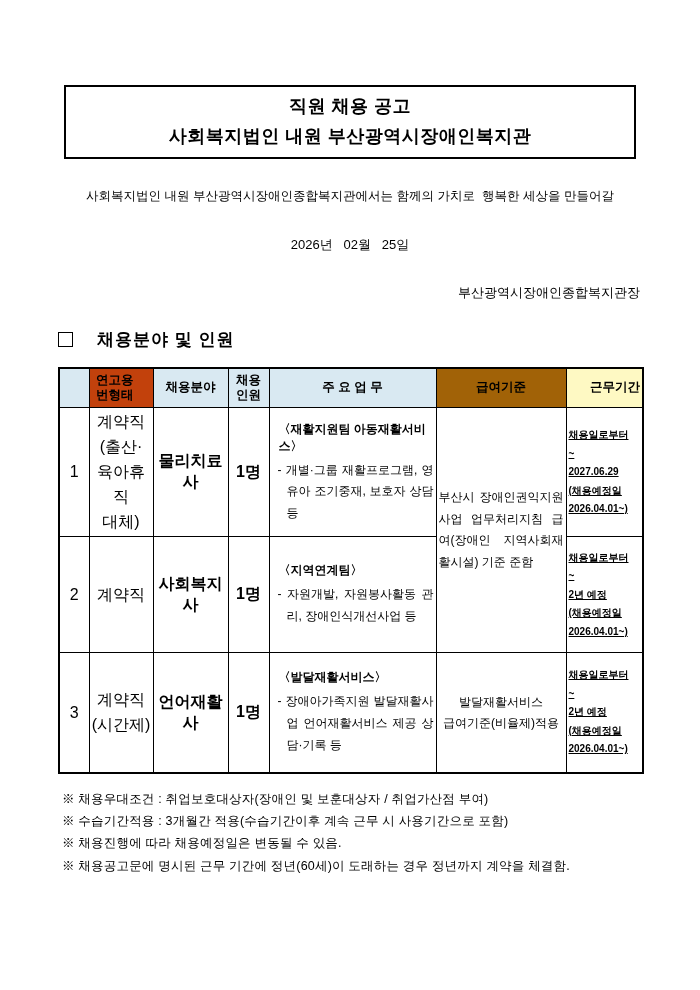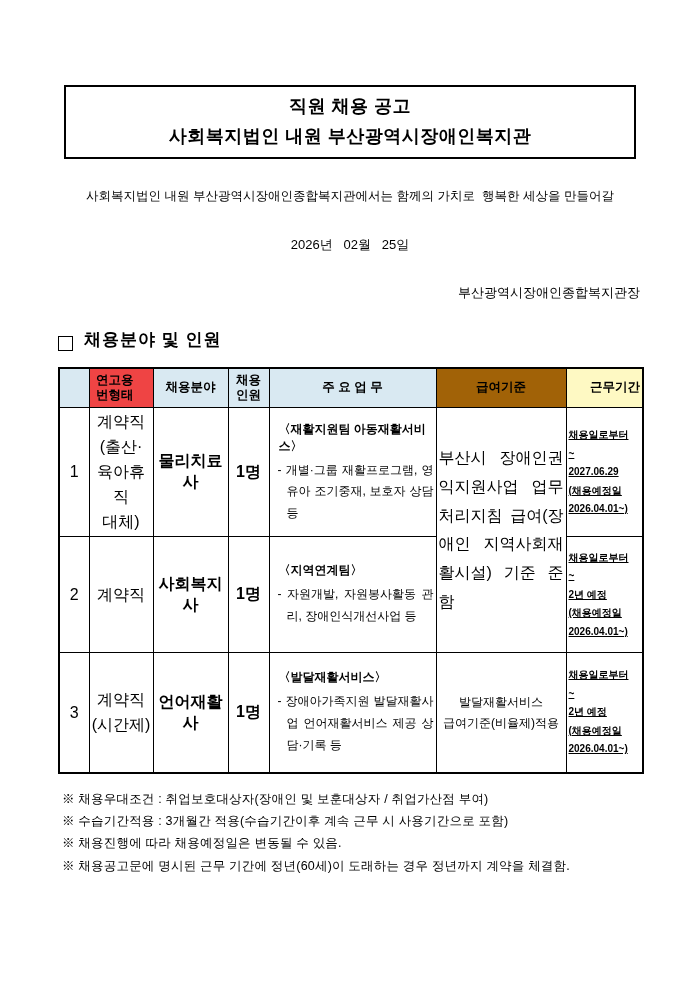--- a/index.html
+++ b/index.html
@@ -46,22 +46,22 @@
     margin-top: 30px;
     text-align: right;
     font-size: 13px;
     padding-right: 2px;
   }
 
   
   .section-heading {
     margin-top: 26px;
     display: flex;
-    align-items: flex-end;
-    gap: 11px;
+    align-items: center;
+    gap: 24px;
     font-size: 17px;
     font-weight: bold;
     letter-spacing: 1px;
   }
   .square-icon {
     width: 15px; height: 15px;
     border: 1.6px solid #000;
     background: #fff;
     flex: 0 0 auto;
   }
@@ -98,21 +98,21 @@
 
   td.duty { padding: 6px 7px; font-size: 12px; }
   .duty-title { font-weight: bold; padding-left: 7px; margin-bottom: 5px; }
   .duty-body {
     padding-left: 15px;
     text-indent: -9px;
     text-align: justify;
     line-height: 1.8;
   }
 
-  td.salary { font-size: 16px; padding: 4px 8px; text-align: justify; line-height: 1.8; }
+  td.salary { font-size: 12px; padding: 4px 8px; text-align: justify; line-height: 1.8; }
   td.salary-center { font-size: 12px; text-align: center; white-space: pre-line; line-height: 1.7; }
 
   td.period { text-align: left; font-size: 10px; font-weight: bold; padding: 4px 2px; }
   .period-line { text-decoration: underline; line-height: 1.85; }
 
   
   .notes { margin-top: 14px; padding-left: 4px; }
   .note-line { font-size: 12.5px; line-height: 1.78; letter-spacing: 0.2px; }
 </style>
 </head>
@@ -144,21 +144,21 @@
         <col style="width:64px">
         <col style="width:75px">
       <col style="width:41px">
         <col style="width:167px">
         <col style="width:130px">
       <col style="width:77px">
     </colgroup>
     <thead>
       <tr>
         <th style="background: rgb(217, 233, 242); padding-left: 36px;">연번</th>
-        <th style="background: #ef4444;">고용
+        <th style="background: #c2410c;">고용
 형태</th>
         <th style="background: rgb(217, 233, 242);">채용분야</th>
         <th style="background: rgb(217, 233, 242);">채용
 인원</th>
         <th style="background: rgb(217, 233, 242);">주 요 업 무</th>
         <th style="background: #a16207;">급여기준</th>
         <th style="background: #fef9c3; text-align: right;">근무기간</th>
       </tr>
     </thead>
     <tbody>

